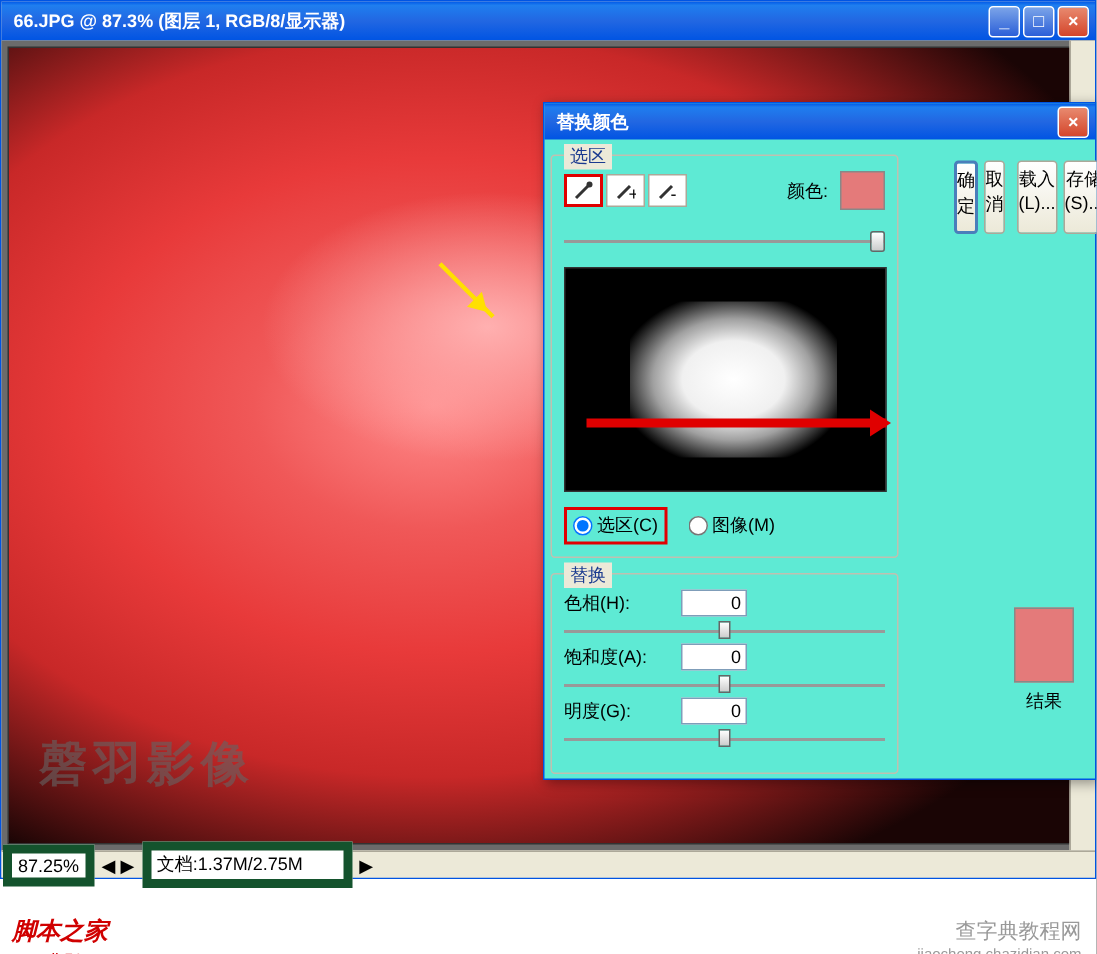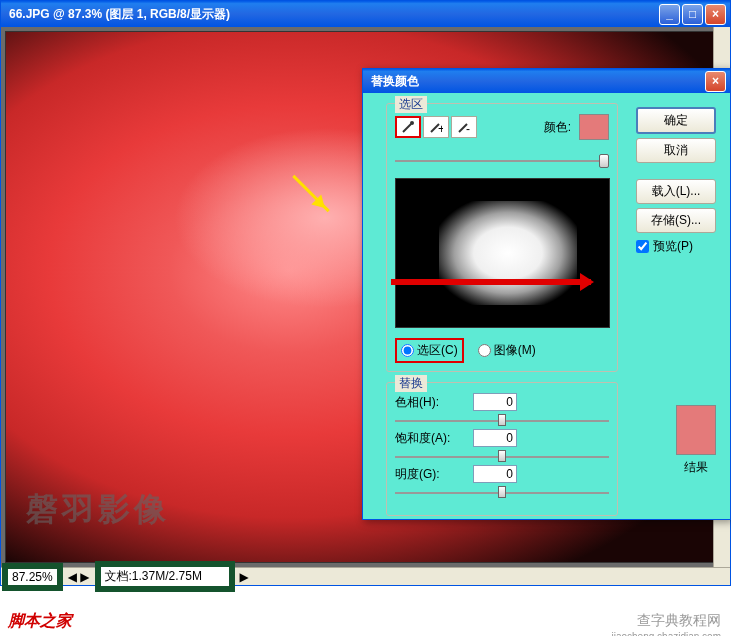--- a/index.html
+++ b/index.html
@@ -15,21 +15,21 @@
 .rose{position:absolute;top:4px;left:4px;width:710px;height:532px;background:radial-gradient(ellipse at 40% 45%,#ff8a8a 0%,#f05858 20%,#e83a3a 40%,#c82828 60%,#1a0505 85%);border:1px solid #333}
 .rose .light{position:absolute;top:15%;left:20%;width:50%;height:40%;background:radial-gradient(ellipse,#ffb0b0 0%,transparent 60%)}
 .arrow{position:absolute;top:160px;left:280px;width:50px;height:3px;background:#ffe000;transform:rotate(45deg)}
 .arrow::before{content:"";position:absolute;right:-2px;top:-5px;border:7px solid transparent;border-left:12px solid #ffe000}
 .watermark{position:absolute;bottom:30px;left:20px;color:rgba(100,100,100,0.6);font-size:32px;font-weight:bold;letter-spacing:4px}
 .statusbar{position:absolute;bottom:0;left:0;right:0;height:18px;background:#ece9d8;border-top:1px solid #aca899;display:flex;align-items:center;font-size:11px}
 .status-cell{border:6px solid #14532d;padding:1px 4px;margin:0 1px;background:#fff}
 .scroll-r{position:absolute;top:26px;right:0;width:17px;bottom:18px;background:#ece9d8;border-left:1px solid #aca899}
 .dialog{position:absolute;top:68px;left:362px;width:369px;height:452px;border:1px solid #0054e3;background:#5eead4;box-shadow:2px 2px 8px rgba(0,0,0,0.4)}
 .dialog .titlebar{height:24px}
-.dialog-body{padding:10px 23px;position:relative}
+.dialog-body{padding:10px 4px;position:relative}
 .fieldset{border:1px solid #c0c0b0;border-radius:3px;padding:10px 8px 8px;margin-bottom:10px;position:relative}
 .fieldset-label{position:absolute;top:-8px;left:8px;background:#ece9d8;padding:0 4px;color:#1a3a8f}
 .eyedrop-row{display:flex;gap:2px;align-items:center;margin-bottom:12px}
 .eyedrop-btn{width:26px;height:22px;border:1px solid #aca899;background:#fff;display:flex;align-items:center;justify-content:center;cursor:pointer}
 .eyedrop-btn.selected{border:2px solid #e00000}
 .color-label{margin-left:auto;margin-right:6px}
 .swatch{width:30px;height:26px;border:1px solid #888;background:#e47a7a;cursor:pointer}
 .tolerance-row{display:flex;align-items:center;gap:6px;margin-bottom:4px}
 .tolerance-row label{flex:1}
 .num-input{width:44px;border:1px solid #7f9db9;padding:1px 3px;text-align:right;background:#b8d0ff}
@@ -44,21 +44,21 @@
 .radio-wrap{display:flex;align-items:center;gap:3px}
 .radio-wrap.hl{border:2px solid #e00000;padding:2px 4px}
 .adj-row{display:flex;align-items:center;gap:18px;margin-bottom:2px}
 .adj-row label{width:60px}
 .adj-row .num-input{background:#fff}
 .adj-slider{flex:1;height:16px;position:relative}
 .adj-slider .line{position:absolute;top:7px;left:0;right:0;height:2px;background:#999}
 .adj-slider .thumb{position:absolute;top:1px;left:50%;width:8px;height:12px;background:linear-gradient(#fff,#ccc);border:1px solid #666;transform:translateX(-50%)}
 .result-swatch{position:absolute;right:14px;bottom:60px;text-align:center}
 .result-swatch .sw{width:40px;height:50px;border:1px solid #888;background:#e47a7a;margin-bottom:4px}
-.btn-col{position:absolute;top:14px;right:14px;display:flex;flex-direction:column;gap:4px;width:80px}
+.btn-col{position:absolute;top:14px;right:14px;display:flex;flex-direction:row;gap:4px;width:80px}
 .btn{border:1px solid #aca899;background:linear-gradient(#fff,#ece9d8);padding:3px 0;text-align:center;border-radius:3px;cursor:pointer}
 .btn.default{border:2px solid #4a7ebb}
 .chk-row{display:flex;align-items:center;gap:4px;margin-top:1px}
 .left-panel{width:232px}
 .footer{position:absolute;bottom:0;left:0;width:731px;height:50px}
 .footer .brand{position:absolute;bottom:4px;left:8px;color:#d00000;font-size:16px;font-weight:bold;font-style:italic}
 .footer .url{position:absolute;bottom:-10px;left:8px;color:#d00000;font-size:11px}
 .footer .wm{position:absolute;bottom:6px;right:10px;color:#999;font-size:14px}
 .footer .wm2{position:absolute;bottom:-6px;right:10px;color:#999;font-size:10px}
 input[type=radio],input[type=checkbox]{margin:0}

